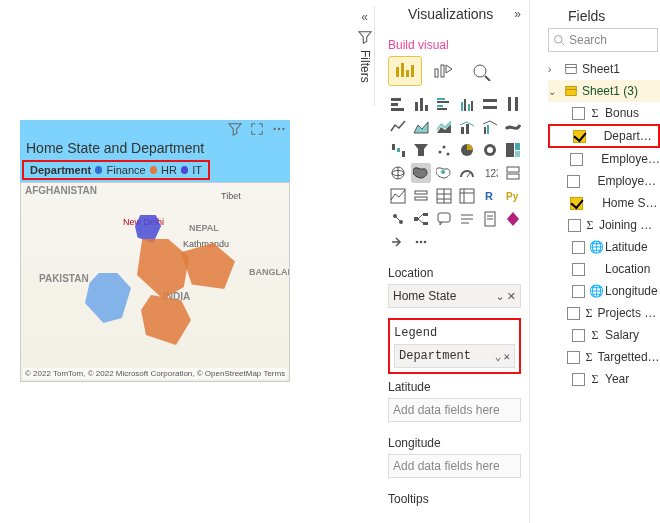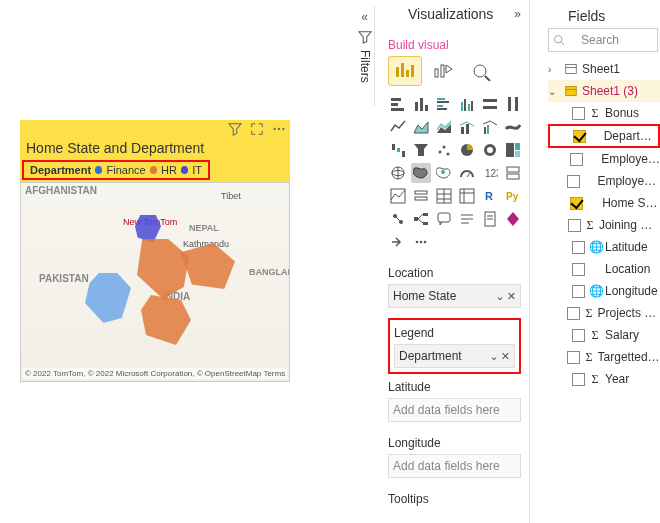--- a/index.html
+++ b/index.html
@@ -13,21 +13,21 @@
     height: 523px;
     overflow: hidden;
     position: relative;
   }
   
   .visual-card {
     position: absolute;
     left: 20px;
     top: 120px;
     width: 270px;
-    background: #fde047;
+    background: #7dd3fc;
   }
   .visual-header {
     display: flex;
     justify-content: flex-end;
     gap: 8px;
     padding: 2px 4px;
     color: #666;
   }
   .visual-header .ico { width: 14px; height: 14px; display: inline-flex; align-items: center; justify-content: center; }
   .visual-title {
@@ -130,38 +130,39 @@
     font-size:12px;
     color:#333;
     justify-content: space-between;
   }
   .well.empty { color:#888; background:#fafafa;}
   .well .ctrls { display:flex; gap:2px; color:#555; font-size:11px;}
   .legend-block {
     border:2px solid #e11;
     padding:6px 4px 4px 4px;
     margin-top:10px;
+    font-family:Liberation Mono, monospace;
   }
 
   
   .fields-pane {
     position:absolute;
     left: 540px; top:0;
     width: 120px;
     height: 523px;
     padding: 8px 0 0 8px;
   }
   .search-box {
     width: 110px;
     height: 24px;
     border:1px solid #ccc;
     display:flex;align-items:center;
     padding:0 4px;
     color:#888;
-    gap:16px;
+    gap:4px;
     margin-top:4px;
   }
   .tree { margin-top:6px; font-size:12px; }
   .tree-row {
     display:flex; align-items:center;
     gap:4px;
     height: 22px;
     white-space: nowrap;
   }
   .tree-row .tw { width:12px;color:#555;font-size:10px;}
@@ -170,21 +171,21 @@
   .chk {
     width:13px;height:13px;border:1px solid #888;background:#fff;flex-shrink:0;
   }
   .chk.on { background:#f2c811; border-color:#c9a20c; position:relative;}
   .chk.on::after{content:"";position:absolute;left:2px;top:-1px;width:6px;height:9px;border:solid #000;border-width:0 2px 2px 0;transform:rotate(40deg);}
   .sigma { font-family: serif; font-size: 12px; width:12px;text-align:center;color:#333;}
   .fld-icon { width:12px;text-align:center;color:#333;}
   .fld-name { overflow:hidden;text-overflow:ellipsis;}
   .hl-row { border:2px solid #e11; padding:0 2px; height:24px;}
   .sheet-expanded { background:#fdf6dc;}
-  .sheet-expanded .tbl-label { color:#be185d;}
+  .sheet-expanded .tbl-label { color:#14532d;}
 </style>
 </head>
 <body>
 
 <div class="visual-card">
   <div class="visual-header">
     <span class="ico">
         <svg viewBox="0 0 16 16">
           <path d="M1 2h14l-5 6v5l-4 2v-7z" fill="none" stroke="#666" stroke-width="1.2"></path>
         </svg>
@@ -213,21 +214,21 @@
     <span>IT</span>
   </div>
   <div class="map-area">
     <span class="country-label" style="left:4px;top:2px;">AFGHANISTAN</span>
     <span class="country-label" style="left:18px;top:42px;margin-top:48px;">PAKISTAN</span>
     <span class="country-label" style="left:118px;top:108px;padding-left:24px;">INDIA</span>
     <span class="country-label" style="left:168px;top:40px;font-size:9px;">NEPAL</span>
     <span class="country-label" style="left:232px;top:54px;font-size:9px;margin-left:37px;">BHUTA</span>
     <span class="country-label" style="left:228px;top:84px;font-size:9px;">BANGLAI</span>
     <span class="city-label" style="left:200px;top:8px;">Tibet</span>
-    <span class="city-label" style="left:102px;top:34px;color:#b02;">New TomTom</span>
+    <span class="city-label" style="left:102px;top:34px;color:#b02;">New Delhi</span>
     <span class="city-label" style="left:162px;top:56px;">Kathmandu</span>
 
     <div class="shape" style="left:114px;top:32px;width:26px;height:28px;background:#4a4ad6;clip-path:polygon(20% 0,80% 0,100% 40%,70% 100%,10% 80%,0 40%);"></div>
     <div class="shape" style="left:116px;top:56px;width:52px;height:60px;background:#e07a3c;clip-path:polygon(10% 0,60% 0,100% 30%,90% 80%,50% 100%,0 60%);"></div>
     <div class="shape" style="left:160px;top:60px;width:54px;height:46px;background:#e07a3c;clip-path:polygon(0 20%,60% 0,100% 40%,80% 100%,20% 90%);"></div>
     <div class="shape" style="left:120px;top:112px;width:50px;height:50px;background:#e07a3c;clip-path:polygon(20% 0,80% 10%,100% 50%,70% 100%,10% 80%,0 30%);"></div>
     <div class="shape" style="left:64px;top:90px;width:46px;height:50px;background:#6fa8e8;clip-path:polygon(30% 0,70% 0,100% 30%,80% 90%,40% 100%,0 60%,10% 20%);"></div>
     <div class="attrib">© 2022 TomTom, © 2022 Microsoft Corporation, © OpenStreetMap  Terms</div>
   </div>
 </div>

